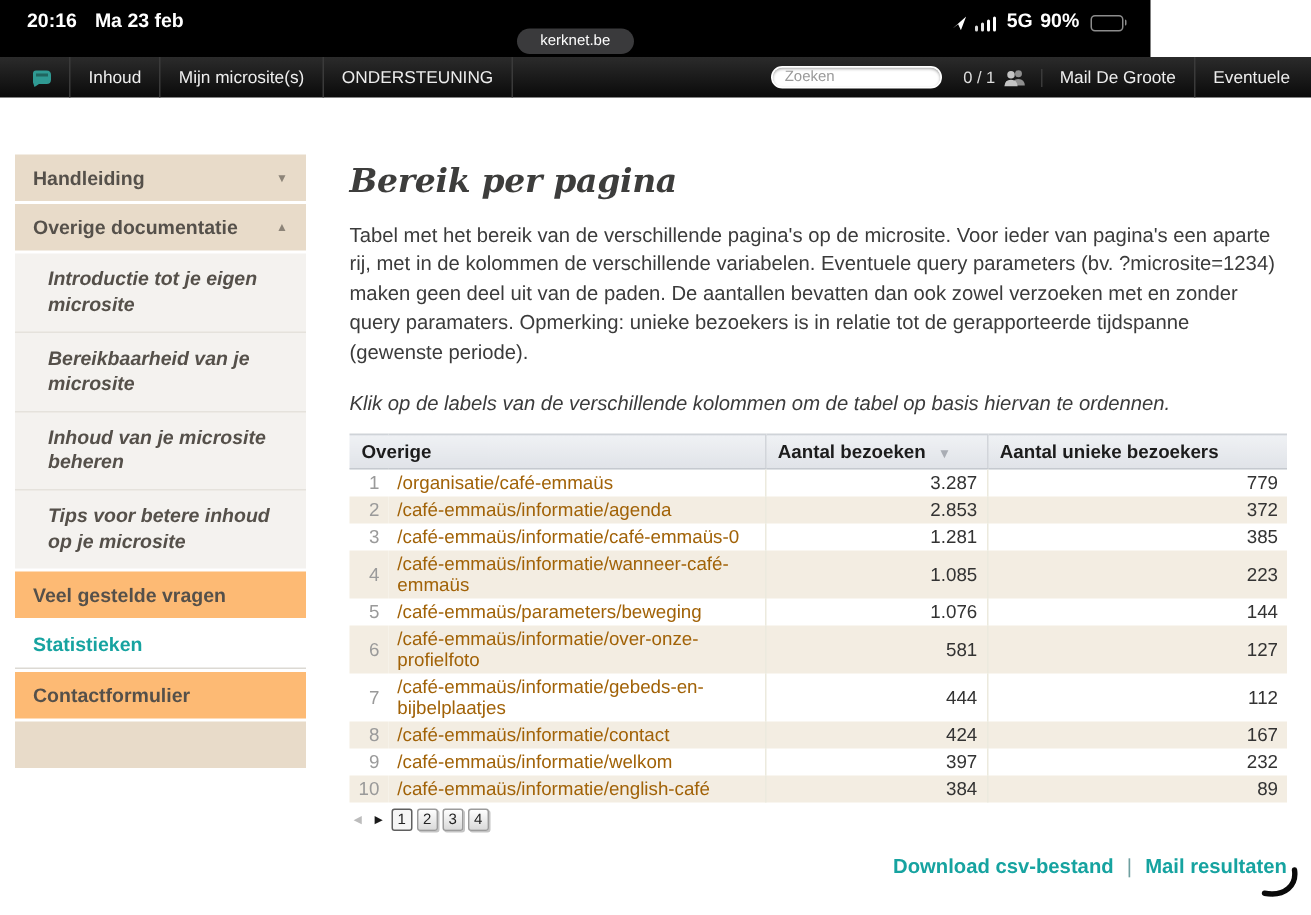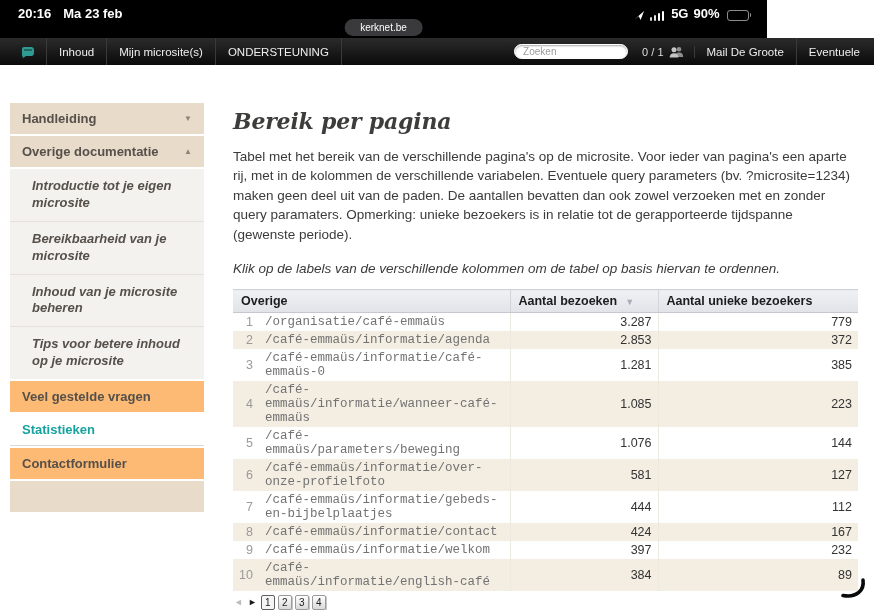--- a/index.html
+++ b/index.html
@@ -97,21 +97,21 @@
     background:linear-gradient(#eff1f4,#e0e3e8);
     border-top:1px solid #cfd3d8; border-bottom:1px solid #c5c9cf;
     padding:4px 8px; text-align:left; font-weight:bold; color:#1c1c1c; cursor:pointer;
     white-space:nowrap;
   }
   table.stats thead th.sep { border-left:1px solid #d2d5da; }
   .sort-ind { color:#a9adb4; font-size:9px; margin-left:8px; }
   table.stats td { padding:2px 6px; height:14px; }
   table.stats tr.even td { background:#f3ede2; }
   td.cnum { color:#9a9a9a; text-align:right; width:20px; padding-right:3px; }
-  td.cpath { color:#737373;font-family:Liberation Mono, monospace; }
+  td.cpath { color:#a16207; }
   td.cval { text-align:right; padding-right:10px; color:#333; border-left:1px solid #eceade; width:148px; }
   td.cval2 { width:200px; }
 
   .pagination { display:flex; align-items:center; gap:3px; margin-top:4px; }
   .pg-arrow { font-size:9px; line-height:1; cursor:pointer; padding:0 1px; }
   .pg-prev { color:#bcbcbc; }
   .pg-next { color:#1a1a1a; }
   .pg-btn {
     min-width:14px; height:15px; font-size:10px; text-align:center; line-height:13px;
     border:1px solid #9b9b9b; border-radius:2px; padding:0 2px; cursor:pointer;

